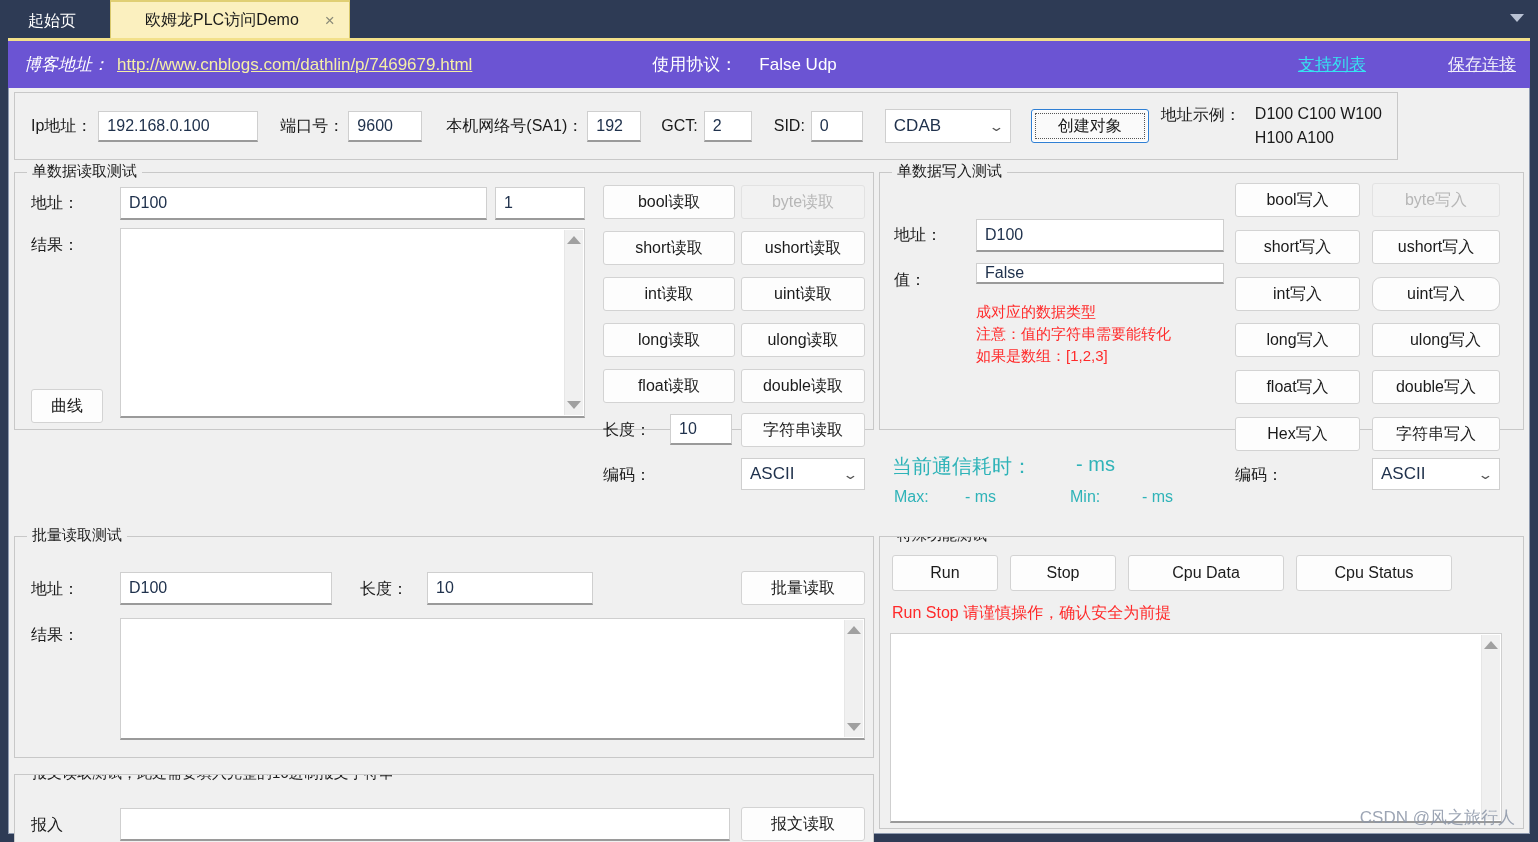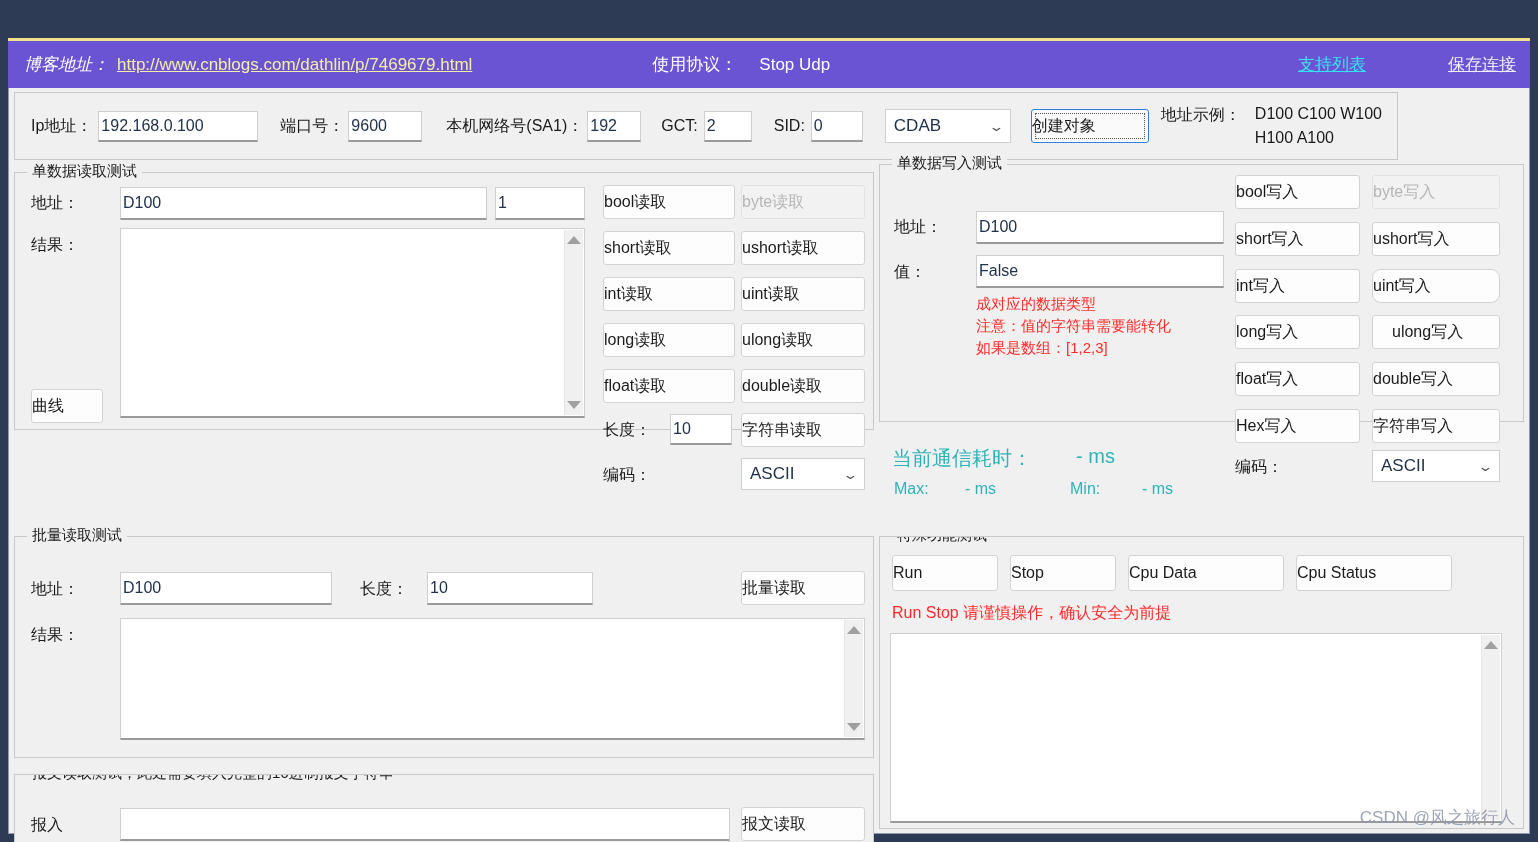--- a/index.html
+++ b/index.html
@@ -107,21 +107,21 @@
     padding-left: 16px;
   }
   .flabel { font-size: 16px; color: #1a1a1a; white-space: nowrap; }
   .finput {
     border: 1px solid #cfcfcf;
     border-bottom: 2px solid #9a9a9a;
     background: #ffffff;
     height: 31px;
     font-size: 16px;
     color: #20324d;
-    padding: 0 2px;
+    padding: 0 8px;
     font-family: "Liberation Sans", sans-serif;
     outline: none;
   }
   .sel {
     border: 1px solid #cfcfcf;
     background: #ffffff;
     height: 34px;
     font-size: 17px;
     color: #20324d;
     padding: 0 8px;
@@ -136,21 +136,21 @@
     transform: scaleX(1.5);
   }
   .btn {
     border: 1px solid #d3d3d3;
     background: #fdfdfd;
     border-radius: 3px;
     font-size: 16px;
     color: #1b1b1b;
     cursor: pointer;
     font-family: "Liberation Sans", sans-serif;
-    display: flex; align-items: center; 
+    display: flex; align-items: center; justify-content: center;
     white-space: nowrap;
   }
   .btn.disabled { color: #b6b6b6; background: #f2f2f2; border-color:#e2e2e2; cursor: default; }
   .btn.focus {
     border: 1px solid #2f7fd4;
     box-shadow: inset 0 0 0 1px #ffffff;
     background: #fafafa;
     position: relative;
   }
   .btn.focus::after {
@@ -209,26 +209,36 @@
     opacity: .85;
     white-space: nowrap;
     pointer-events: none;
   }
 </style>
 </head>
 <body>
 
 <div id="app">
 
+  <div id="tabstrip">
+    <div class="tab inactive">
+      <span>起始页</span>
+    </div>
+    <div class="tab active">
+      <span>欧姆龙PLC访问Demo</span>
+      <span class="tab-close">×</span>
+    </div>
+    <div id="tab-overflow"></div>
+  </div>
 
   <div id="banner">
     <span class="lbl">博客地址：</span>
     <span class="blog-link">http://www.cnblogs.com/dathlin/p/7469679.html</span>
     <span class="proto-lbl">使用协议：</span>
-    <span class="proto-val">Stop Udp</span>
+    <span class="proto-val">False Udp</span>
     <span class="rlink support">支持列表</span>
     <span class="rlink save">保存连接</span>
   </div>
 
   <div id="client">
 
     <div id="connbar">
       <span class="flabel">Ip地址：</span>
       <input class="finput" style="width: 160px; margin-left: 6px;" value="192.168.0.100">
       <span class="flabel" style="margin-left:22px;">端口号：</span>
@@ -312,28 +322,28 @@
         <span>字符串读取</span>
         </div>
 
       <span class="flabel" style="position:absolute;left:588px;top:292px;">编码：</span>
       <div class="sel" style="position:absolute;left:726px;top:285px;width:124px;height:32px;">
         <span>ASCII</span>
         <span class="chev">⌄</span>
       </div>
     </div>
 
-    <div class="group" style="left:870px; top:76px; width:645px; height:258px;text-decoration:underline;">
+    <div class="group" style="left:870px; top:84px; width:645px; height:258px;text-decoration:underline;">
       <span class="gtitle">单数据写入测试</span>
 
       <span class="flabel" style="position:absolute;left:14px;top:52px;">地址：</span>
       <input class="finput" style="position: absolute; left: 96px; top: 46px; width: 248px; height: 33px;" value="D100">
 
       <span class="flabel" style="position:absolute;left:14px;top:97px;">值：</span>
-      <input class="finput" style="position: absolute; left: 96px; top: 90px; width: 248px; height: 33px;" value="False">
+      <input class="finput" style="position: absolute; left: 96px; top: 90px; width: 248px; height: 21px;" value="False">
 
       <div style="position:absolute;left:96px;top:128px;width:280px;">
         <div class="redtext">成对应的数据类型</div>
         <div class="redtext">注意：值的字符串需要能转化</div>
         <div class="redtext">如果是数组：[1,2,3]</div>
       </div>
 
       <span class="tealbig" style="position:absolute;left:12px;top:280px;">当前通信耗时：</span>
       <span class="tealbig" style="position:absolute;left:196px;top:280px;">- ms</span>
       <span class="tealsm" style="position:absolute;left:14px;top:315px;">Max:</span>

